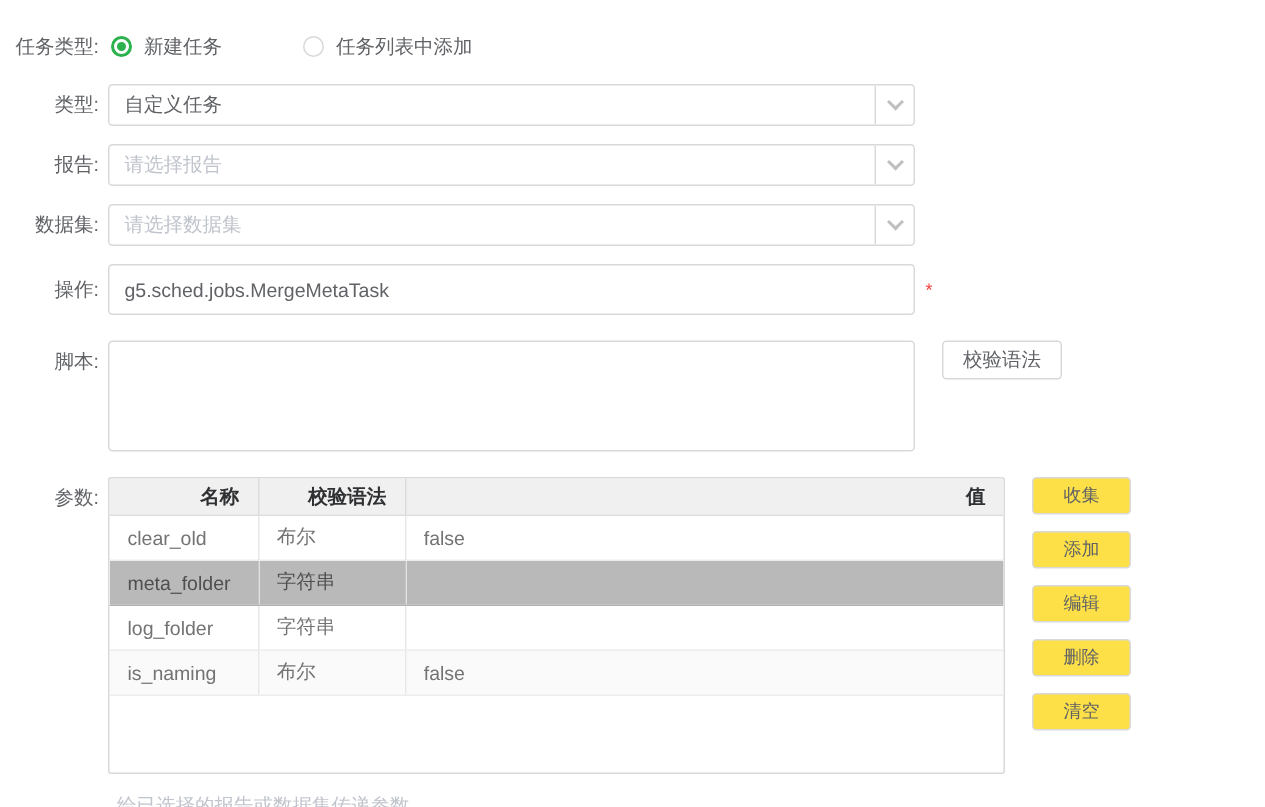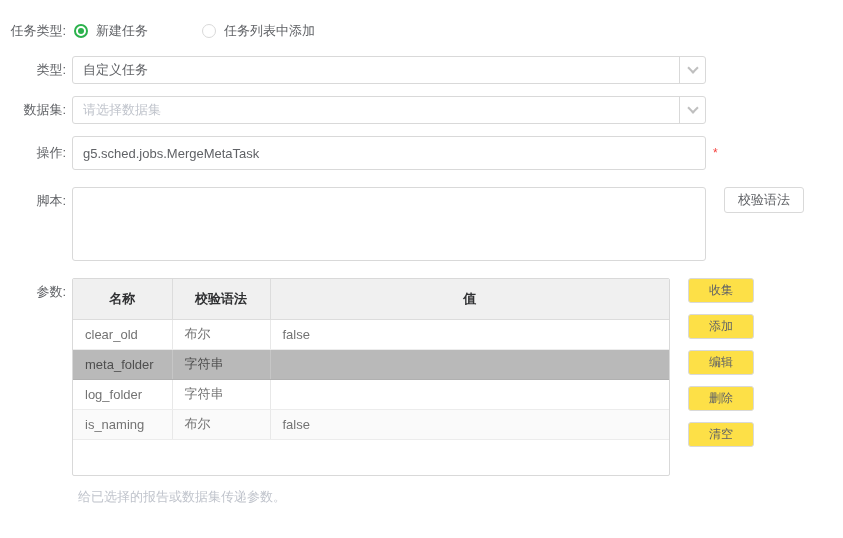--- a/index.html
+++ b/index.html
@@ -32,21 +32,21 @@
   .radio.checked .radio-circle { border: 2px solid #2bb24c; }
   .radio.checked .radio-circle::after {
     content: ""; position: absolute; left: 50%; top: 50%;
     width: 6px; height: 6px; border-radius: 50%;
     background: #2bb24c; transform: translate(-50%, -50%);
   }
   .radio-label { color: #606266; }
 
   
   .select, .text-input, .textarea {
-    width: 634px; border: 1px solid #d9d9d9; border-radius: 3px;
+    width: 538px; border: 1px solid #d9d9d9; border-radius: 3px;
     background: #fff;
   }
   .select { height: 28px; display: flex; align-items: stretch; overflow: hidden; }
   .select .txt { flex: 1; padding: 0 10px; line-height: 26px; color: #606266;
                  white-space: nowrap; overflow: hidden; }
   .select.is-placeholder .txt { color: #c0c4cc; }
   .select .addon {
     width: 26px; border-left: 1px solid #d9d9d9;
     display: flex; align-items: center; justify-content: center;
   }
@@ -76,21 +76,21 @@
 
   
   .table-wrap {
     width: 598px; height: 198px;
     border: 1px solid #d9d9d9; border-radius: 2px;
     background: #fff; overflow: hidden;
   }
   table { width: 100%; border-collapse: collapse; table-layout: fixed; }
   col.c-name { width: 99px; } col.c-type { width: 98px; }
   th {
-    background: #f0f0f0; height: 40px; text-align: center;
+    background: #f0f0f0; height: 24px; text-align: right;
     padding: 0 12px; font-size: 13px; color: #303133; font-weight: bold;
     border-right: 1px solid #dcdcdc; border-bottom: 1px solid #dcdcdc;
   }
   th:last-child { border-right: none; }
   td {
     height: 30px; padding: 0 12px; color: #737373; font-size: 13px;
     border-right: 1px solid #e8e8e8; border-bottom: 1px solid #ececec;
     white-space: nowrap; overflow: hidden;
   }
   td:last-child { border-right: none; }
@@ -129,20 +129,29 @@
   <div class="row">
     <div class="lbl">类型:</div>
     <div class="select">
       <div class="txt">自定义任务</div>
       <div class="addon">
         <span class="chevron-down"></span>
       </div>
     </div>
   </div>
 
+  <div class="row">
+    <div class="lbl">报告:</div>
+    <div class="select is-placeholder">
+      <div class="txt">请选择报告</div>
+      <div class="addon">
+        <span class="chevron-down"></span>
+      </div>
+    </div>
+  </div>
 
   <div class="row">
     <div class="lbl">数据集:</div>
     <div class="select is-placeholder">
       <div class="txt">请选择数据集</div>
       <div class="addon">
         <span class="chevron-down"></span>
       </div>
     </div>
   </div>

